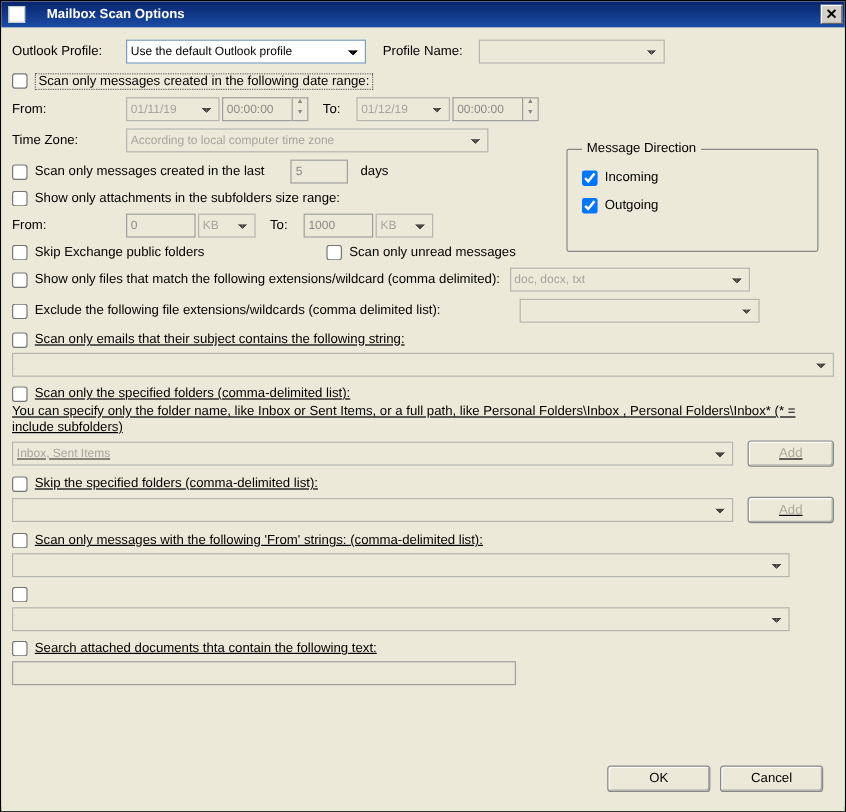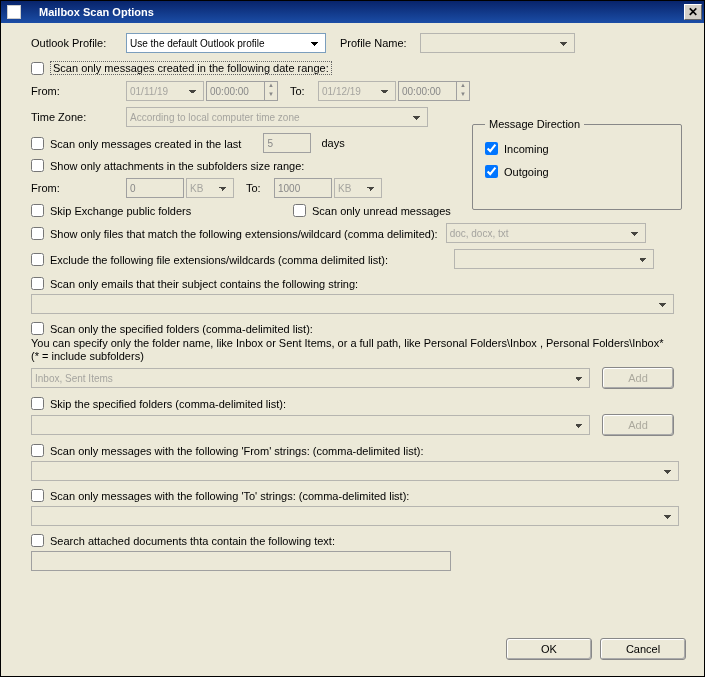--- a/index.html
+++ b/index.html
@@ -1,38 +1,38 @@
 <!DOCTYPE html>
 <html><head>
 <meta charset="utf-8">
 <style>
 * { box-sizing: border-box; margin: 0; padding: 0; }
 body { font-family: Tahoma, Arial, sans-serif; font-size: 11px; background: #ece9d8; color: #000; width: 705px; height: 677px; overflow: hidden; border: 1px solid #000; }
 .titlebar { background: linear-gradient(#08246b, #1b4da6); color: #fff; height: 22px; display: flex; align-items: center; padding: 0 2px 0 6px; font-weight: bold; }
 .titlebar .icon { width: 14px; height: 14px; background: #fff; margin-right: 6px; border: 1px solid #ccc; }
 .titlebar .title { flex: 1; padding-left: 12px; }
 .close-btn { width: 18px; height: 16px; background: #d4d0c8; border: 1px solid #fff; border-right-color: #666; border-bottom-color: #666; display: flex; align-items: center; justify-content: center; font-family: Arial; font-size: 12px; font-weight: bold; color: #000; cursor: pointer; }
-.content { padding: 10px 30px; background: #ece9d8; position: relative; height: 649px; }
+.content { padding: 10px 9px; background: #ece9d8; position: relative; height: 649px; }
 .row { display: flex; align-items: center; margin-bottom: 6px; }
 select, input[type=text] { font-family: Tahoma, Arial, sans-serif; font-size: 10px; background: #fff; border: 1px solid #7b9ebd; height: 20px; padding: 1px 3px; }
 select { appearance: none; background-image: linear-gradient(45deg, transparent 50%, #000 50%), linear-gradient(135deg, #000 50%, transparent 50%); background-position: calc(100% - 10px) 8px, calc(100% - 6px) 8px; background-size: 4px 4px, 4px 4px; background-repeat: no-repeat; padding-right: 20px; }
 .disabled, select:disabled, input:disabled { background-color: #ece9d8; color: #888; border: 1px solid #a0a0a0; }
 input[type=checkbox] { width: 13px; height: 13px; margin-right: 6px; vertical-align: middle; }
-.chk-label { display: flex; align-items: flex-end; }
+.chk-label { display: flex; align-items: flex-start; }
 .btn { font-family: Tahoma, Arial, sans-serif; font-size: 11px; background: #ece9d8; border: 1px solid #888; border-radius: 3px; width: 72px; height: 22px; cursor: pointer; box-shadow: inset 1px 1px 0 #fff, inset -1px -1px 0 #aaa; }
 fieldset { border: 1px solid #b0b0b0; border-top-color: #fff; border-left-color: #fff; border-radius: 2px; padding: 8px 10px; }
 .fieldset2 { border: 1px solid #888; position: absolute; right: 22px; top: 95px; width: 210px; height: 92px; padding: 12px; }
 legend { font-size: 11px; padding: 0 4px; }
 .spinner { display: inline-flex; align-items: stretch; height: 20px; }
 .spinner input { border-right: none; }
 .spinner .spbtn { width: 14px; display: flex; flex-direction: column; border: 1px solid #a0a0a0; background: #ece9d8; }
 .spinner .spbtn div { flex: 1; font-size: 6px; text-align: center; line-height: 7px; color: #888; }
 .wide-combo { width: 100%; }
 .hint { font-size: 11px; margin: 2px 0 4px 0; line-height: 13px; }
-.section { margin-top: 8px; }
+.section { margin-top: 8px; text-decoration: underline; }
 .bottom { position: absolute; bottom: 12px; right: 18px; display: flex; gap: 8px; }
 </style>
 </head>
 <body>
 
 <div class="titlebar">
   <div class="icon"></div>
   <div class="title">Mailbox Scan Options</div>
   <div class="close-btn">✕</div>
 </div>
@@ -180,21 +180,20 @@
     <label class="chk-label">
       <input type="checkbox" style="">
       <span>Scan only messages with the following 'From' strings: (comma-delimited list):</span>
     </label>
     <select class="wide-combo disabled" disabled="" style="margin-top:4px; width:648px"></select>
   </div>
 
   <div class="section">
     <label class="chk-label">
       <input type="checkbox" style="">
-      <span>Scan only messages with the following 'To' strings: (comma-delimited list):</span>
     </label>
     <select class="wide-combo disabled" disabled="" style="margin-top:4px; width:648px"></select>
   </div>
 
   <div class="section">
     <label class="chk-label">
       <input type="checkbox" style="">
       <span>Search attached documents thta contain the following text:</span>
     </label>
     <input type="text" disabled="" class="disabled" style="margin-top: 4px; width: 420px; display: block;">

